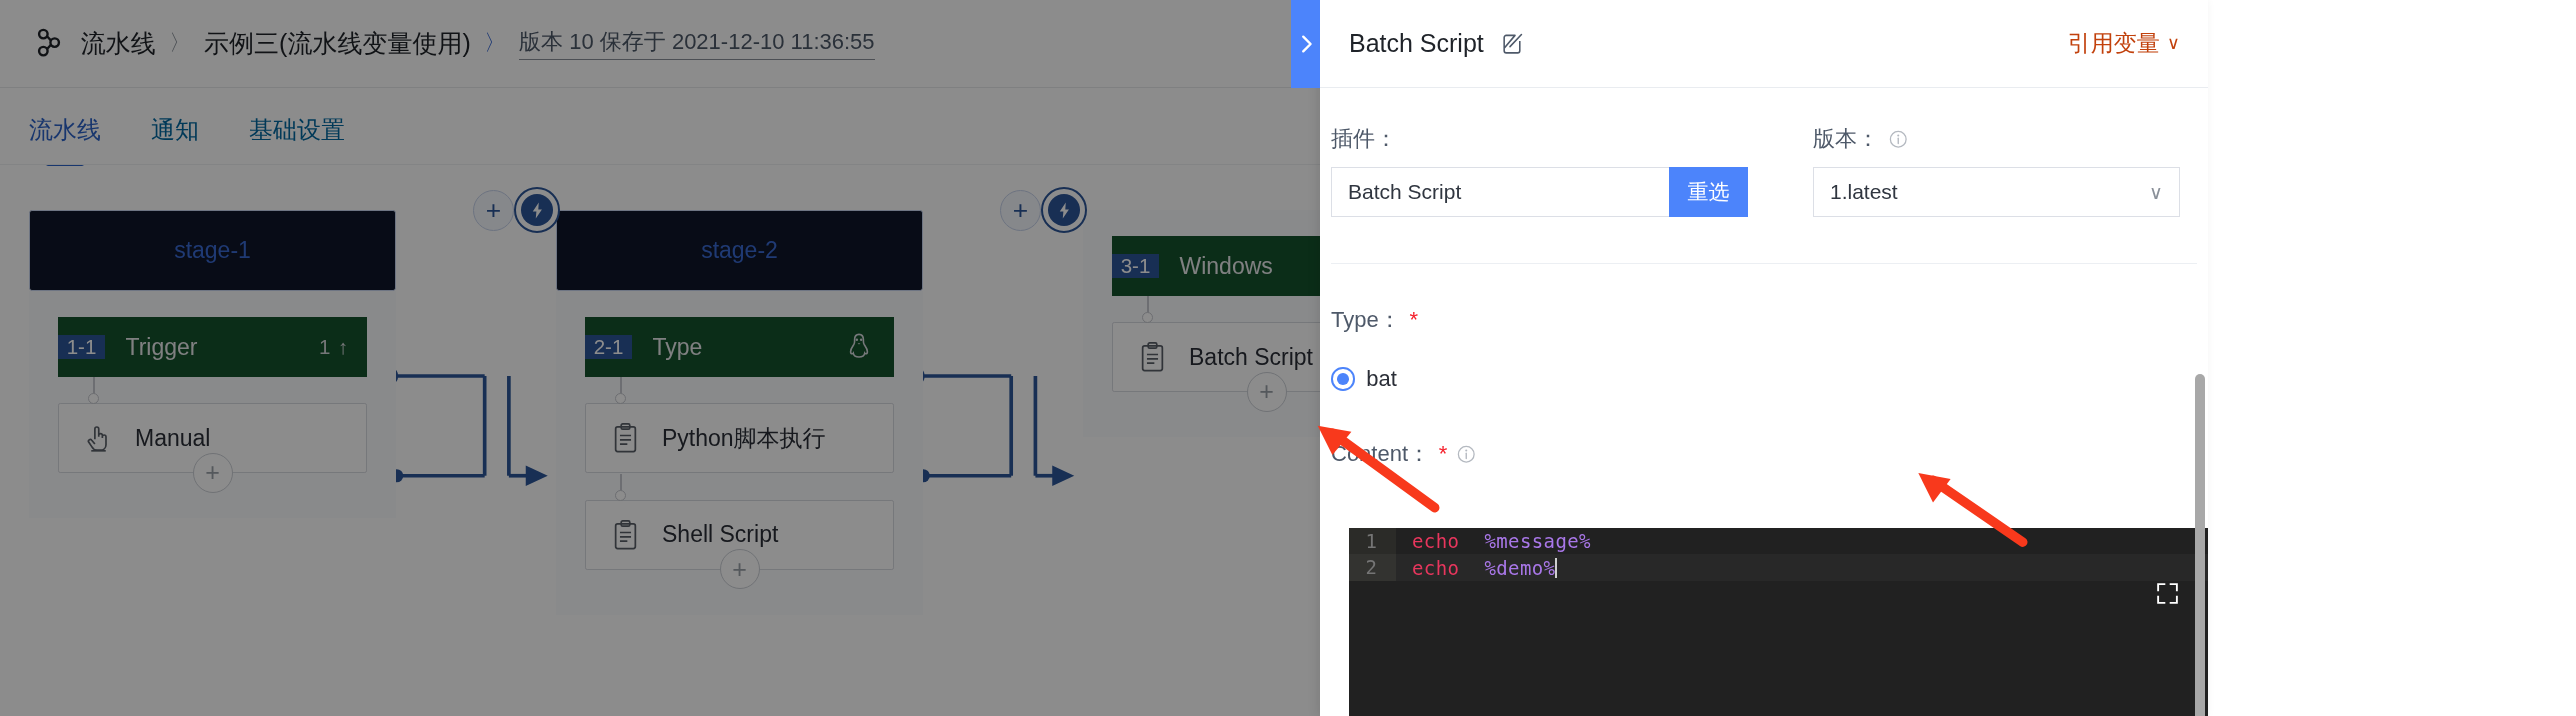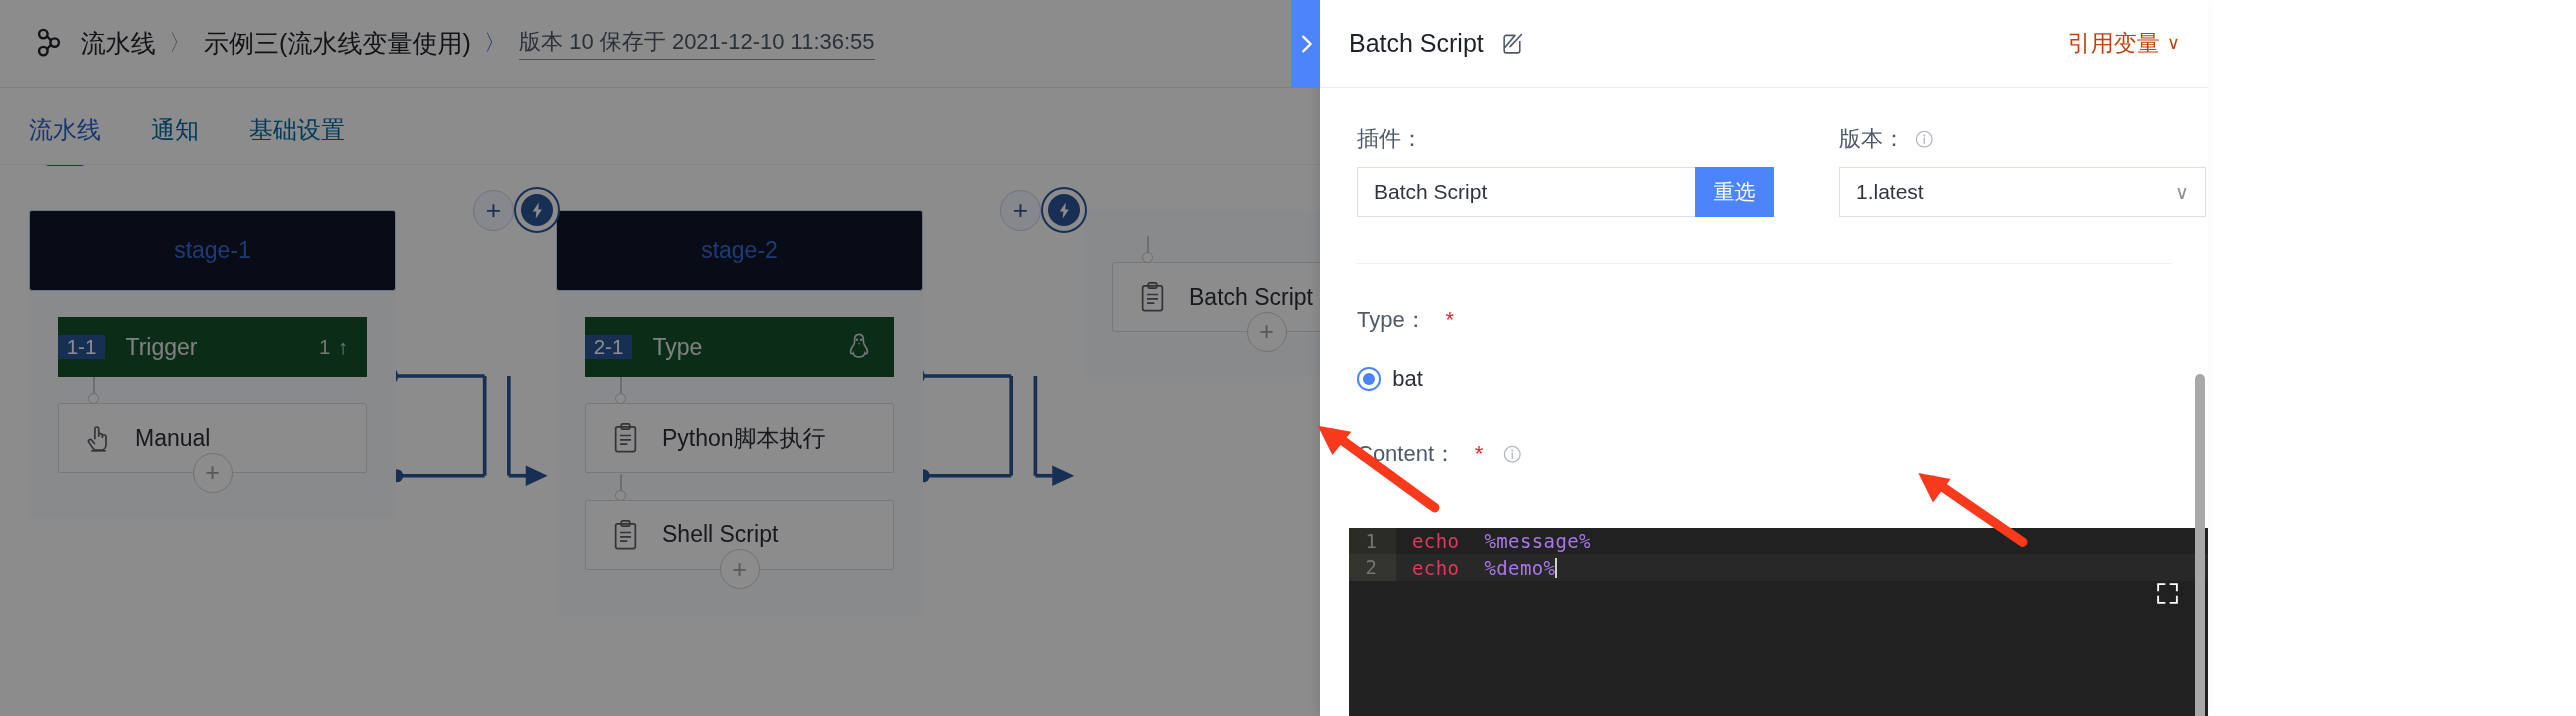--- a/index.html
+++ b/index.html
@@ -143,21 +143,21 @@
   .panel-head {
     height: 88px; border-bottom: 0.7px solid #e9ecf0;
     display: flex; align-items: center; padding: 0 28px 0 29px;
   }
   .panel-title { font-size: 25px; color: #1f2329; margin-right: 16px; }
   .edit-icon { width: 25px; height: 25px; cursor: pointer; }
   .panel-head-spacer { flex: 1; }
   .ref-var { color: #c2410c; font-size: 23px; display: flex; align-items: center; cursor: pointer; }
   .ref-var .chev { margin-left: 7.3px; font-size: 17.6px; }
 
-  .panel-body { position: relative; height: 628px; overflow: hidden; padding: 0 37px; }
+  .panel-body { position: relative; height: 628px; overflow: hidden; padding: 0 11px; }
 
   .field-row { display: flex; padding-top: 38px; }
   .field { display: flex; flex-direction: column; }
   .field-label {
     font-size: 22px; color: #4e5969; margin-bottom: 14.7px;
     display: flex; align-items: center; height: 26.4px;
   }
   .req-star { color: #f5222d; margin-left: 8.8px; font-size: 22px; line-height: 1; }
   .info-icon { margin-left: 8.8px; }
 
@@ -176,21 +176,21 @@
     width: 367px; height: 50px; border: 0.7px solid #dcdfe6; background: #fff;
     display: flex; align-items: center; padding: 0 16px;
     font-size: 21px; color: #303640; cursor: pointer;
   }
   .select-box .sel-val { flex: 1; }
   .select-box .chev { color: #8a9099; font-size: 19px; }
 
   .divider { height: 0.7px; background: #eceff3; margin-top: 46px; }
 
   .block { padding-top: 41px; }
-  .block-label { font-size: 22px; color: #4e5969; display: flex; align-items: center; gap: 10px; }
+  .block-label { font-size: 22px; color: #4e5969; display: flex; align-items: center; }
   .radio-row { display: flex; align-items: center; margin-top: 31px; }
   .radio {
     width: 23.5px; height: 23.5px; border-radius: 50%;
     border: 2.2px solid #4c84fb; background: #fff;
     display: flex; align-items: center; justify-content: center; margin-right: 11.7px;
   }
   .radio-dot { width: 11.7px; height: 11.7px; border-radius: 50%; background: #4c84fb; }
   .radio-label { font-size: 22px; color: #2b2f38; }
 
   .editor {
@@ -348,20 +348,29 @@
               <path d="M6.5 11 h9 M6.5 14.5 h9 M6.5 18 h6" stroke="#5a6068" stroke-width="1.3"></path>
             </svg>
             <span>Shell Script</span>
             <div class="add-task">+</div>
           </div>
         </div>
       </div>
 
       <div class="stage-col" style="left:1083px; width:367px;">
         <div class="stage-body">
+          <div class="job-head">
+            <div class="job-idx">3-1</div>
+            <div class="job-name">Windows</div>
+            <div class="job-right">
+              <svg class="job-os" viewBox="0 0 24 24">
+                <path d="M3 5.4 L11 4.2 V11.3 H3 z M12 4.05 L21 2.7 V11.3 H12 z M3 12.3 H11 V19.4 L3 18.2 z M12 12.3 H21 V20.9 L12 19.55 z" fill="#e4e6e9"></path>
+              </svg>
+            </div>
+          </div>
           <div class="task-box">
             <div class="task-connector"></div>
             <div class="task-dot"></div>
             <svg class="task-icon" viewBox="0 0 22 26">
               <rect x="3" y="4" width="16" height="20" rx="1.6" fill="none" stroke="#5a6068" stroke-width="1.4"></rect>
               <rect x="7.5" y="1.6" width="7" height="4.2" rx="1.2" fill="none" stroke="#5a6068" stroke-width="1.4"></rect>
               <path d="M6.5 11 h9 M6.5 14.5 h9 M6.5 18 h6" stroke="#5a6068" stroke-width="1.3"></path>
             </svg>
             <span>Batch Script</span>
             <div class="add-task">+</div>

